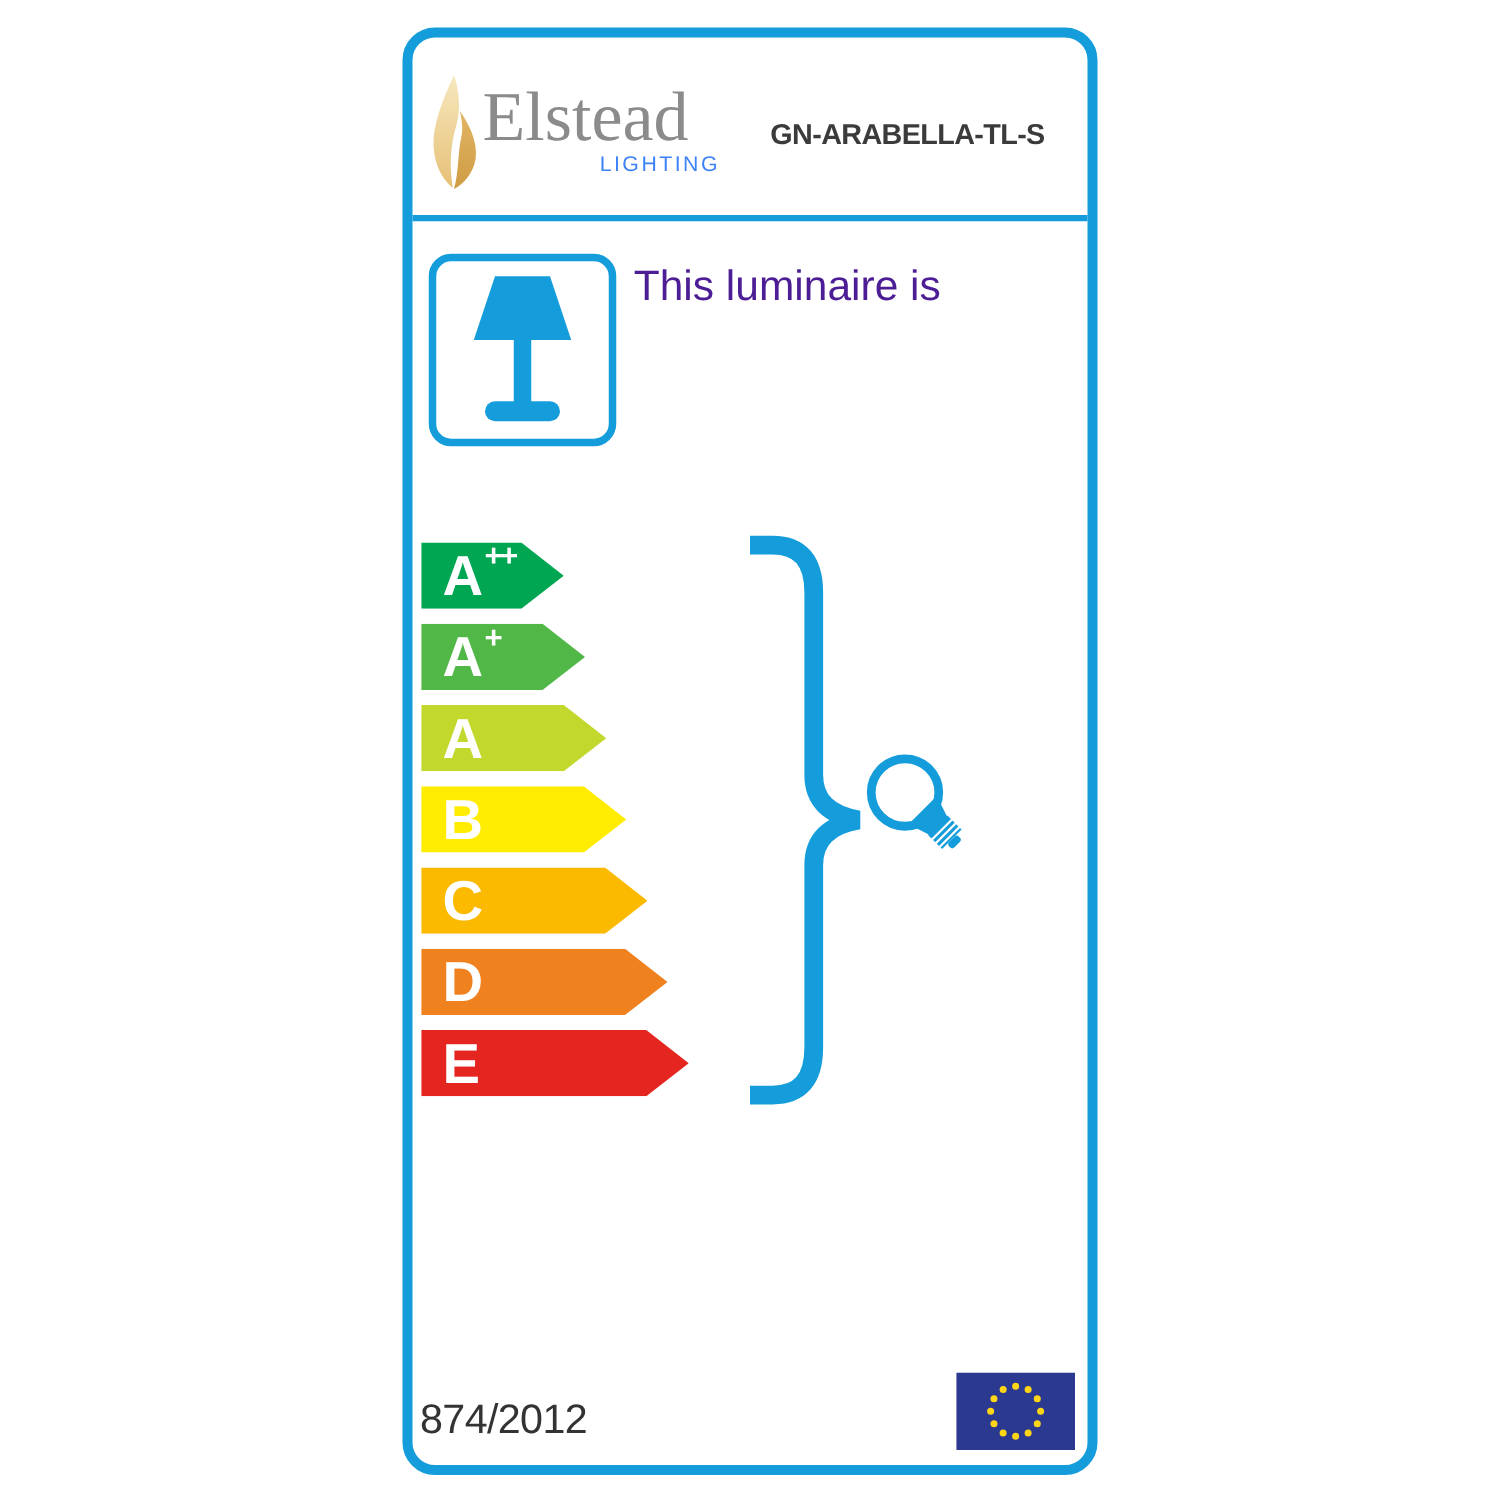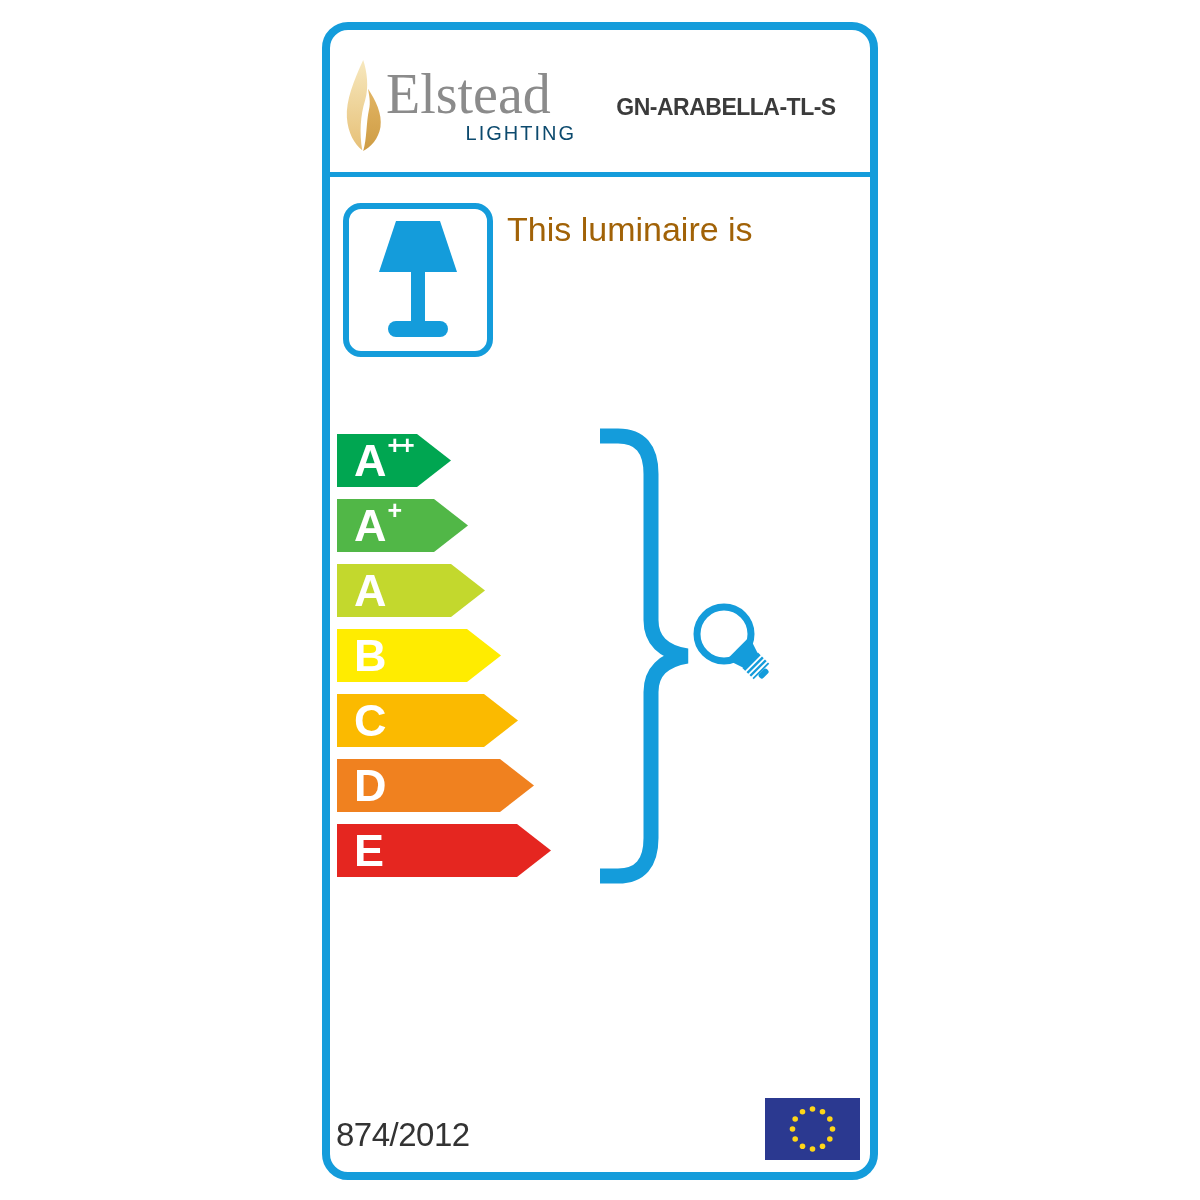--- a/index.html
+++ b/index.html
@@ -5,30 +5,30 @@
   html,body{margin:0;padding:0;background:#ffffff;}
   .canvas{position:relative;width:1200px;height:1200px;background:#ffffff;overflow:hidden;
           font-family:"Liberation Sans", sans-serif;}
   .label{position:absolute;left:322px;top:22px;width:556px;height:1158px;box-sizing:border-box;
          border:8px solid #149CDB;border-radius:26px;background:#ffffff;}
   
   .flame{position:absolute;left:14px;top:28px;}
   .brand{position:absolute;left:56px;top:36px;font-family:"Liberation Serif", serif;
          font-size:56px;line-height:1;color:#8B8B8B;}
   .brand-sub{position:absolute;left:116px;top:92px;width:130px;text-align:right;
-         font-size:20px;letter-spacing:2px;color:#0c4a6e;}
+         font-size:17px;letter-spacing:2px;color:#3b82f6;}
   .product-code{position:absolute;left:285px;top:64px;width:222px;text-align:center;
          font-size:23px;font-weight:bold;letter-spacing:-0.5px;color:#3B3B3B;}
   .divider{position:absolute;left:0;top:142px;width:540px;height:5px;background:#149CDB;}
   
   .lamp-box{position:absolute;left:13px;top:173px;width:138px;height:142px;
             border:6px solid #149CDB;border-radius:18px;background:#fff;}
   
   .info-text{position:absolute;left:177px;top:178px;width:360px;
-             font-size:34px;line-height:43px;color:#a16207;}
+             font-size:34px;line-height:43px;color:#4c1d95;}
   
   .row{position:absolute;left:7px;height:53px;}
   .row svg{display:block;}
   .row-label{position:absolute;left:17px;top:0;height:53px;line-height:53px;
              color:#ffffff;font-weight:bold;font-size:45px;}
   .row-label sup{font-size:25px;line-height:1;vertical-align:top;position:relative;top:-1px;left:1px;letter-spacing:-2px;}
   .brace{position:absolute;left:258px;top:398px;}
   .bulb{position:absolute;left:350px;top:558px;}
   
   .regulation{position:absolute;left:6px;top:1086px;font-size:33px;font-weight:normal;

